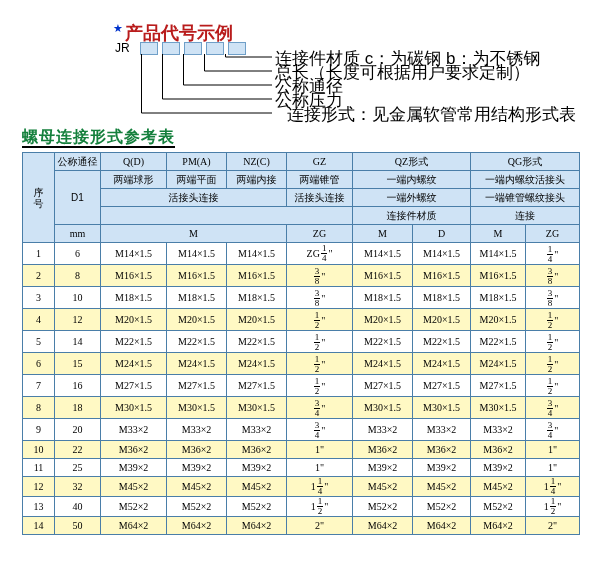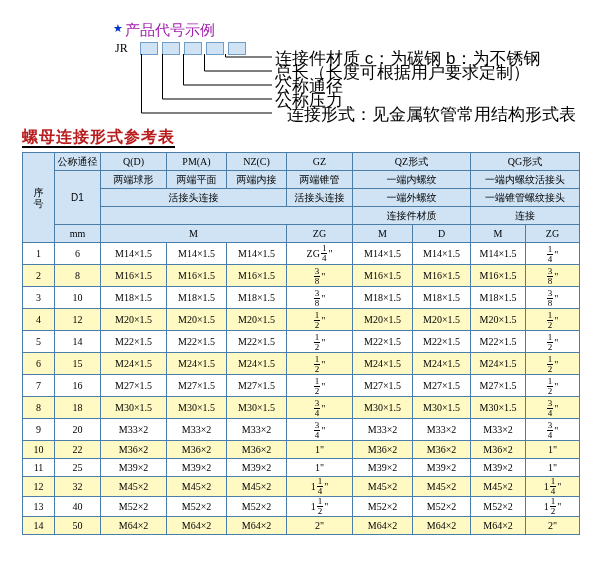--- a/index.html
+++ b/index.html
@@ -7,37 +7,37 @@
     width:600px;height:567px;
     background:#ffffff;
     font-family:"Liberation Sans","DejaVu Sans",sans-serif;
     font-size:11px;color:#000;
     position:relative;
     overflow:hidden;
   }
   
   .diagram{position:relative;height:120px;}
   .star{position:absolute;left:113px;top:22px;color:#0033cc;font-size:11px;}
-  .diagram-title{position:absolute;left:125px;top:21px;color:#a21caf;font-weight:normal;font-size:15px;}
-  .jr{position:absolute;left:115px;top:41px;font-size:12px;font-family:Liberation Serif, serif;}
+  .diagram-title{position:absolute;left:125px;top:21px;color:#b91c1c;font-weight:bold;font-size:18px;}
+  .jr{position:absolute;left:115px;top:41px;font-size:12px;font-family:Liberation Sans, sans-serif;}
   .code-boxes{position:absolute;left:140px;top:42px;display:flex;gap:4px;}
   .code-boxes span{display:block;width:16px;height:11px;background:#cfe3f5;border:1px solid #6f9fc8;}
   
   .leaders{position:absolute;left:0;top:0;}
   .legend{position:absolute;left:275px;top:0;}
   .legend div{font-size:17px;line-height:13px;height:13px;white-space:nowrap;}
   .legend .l1{position:absolute;top:52px;left:0;}
   .legend .l2{position:absolute;top:66px;left:0;}
   .legend .l3{position:absolute;top:80px;left:0;}
   .legend .l4{position:absolute;top:94px;left:0;}
   .legend .l5{position:absolute;top:108px;left:0;margin-left:12px;}
   
   .section-title{
     position:absolute;left:22px;top:127px;
-    font-size:16px;font-weight:bold;color:#b91c1c;
+    font-size:16px;font-weight:bold;color:#15803d;
     font-family:"Liberation Serif",serif;
     letter-spacing:1px;
   }
   .section-title u{text-decoration:none;border-bottom:2px solid #000;padding-bottom:1px;}
   
   table{
     position:absolute;left:22px;top:152px;
     border-collapse:collapse;
     width:557px;
     table-layout:fixed;

